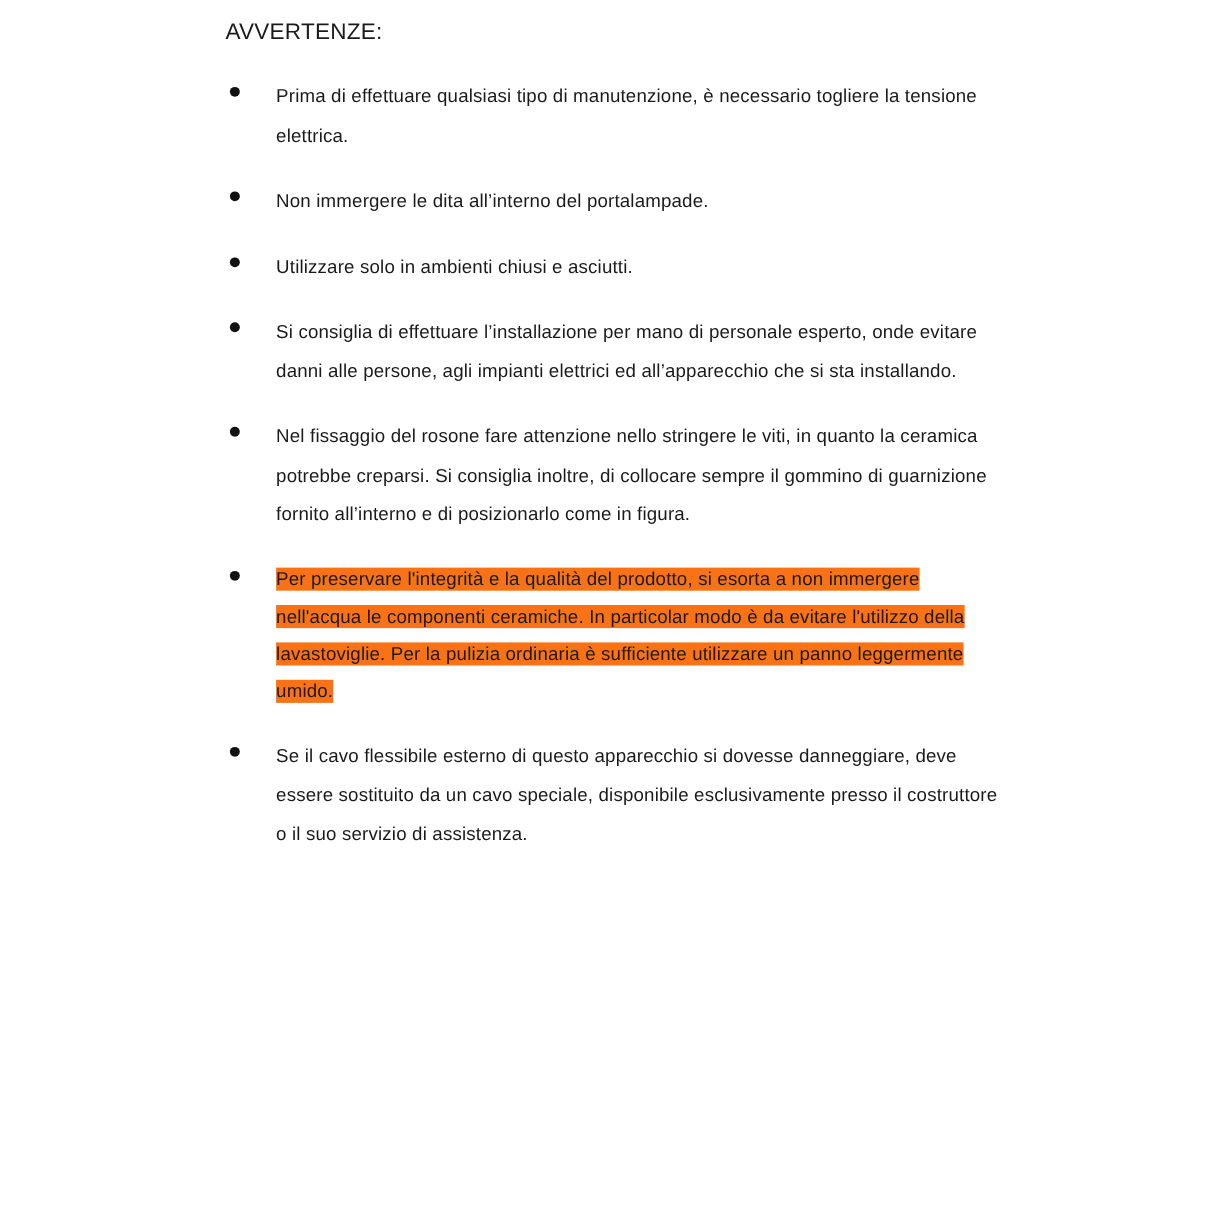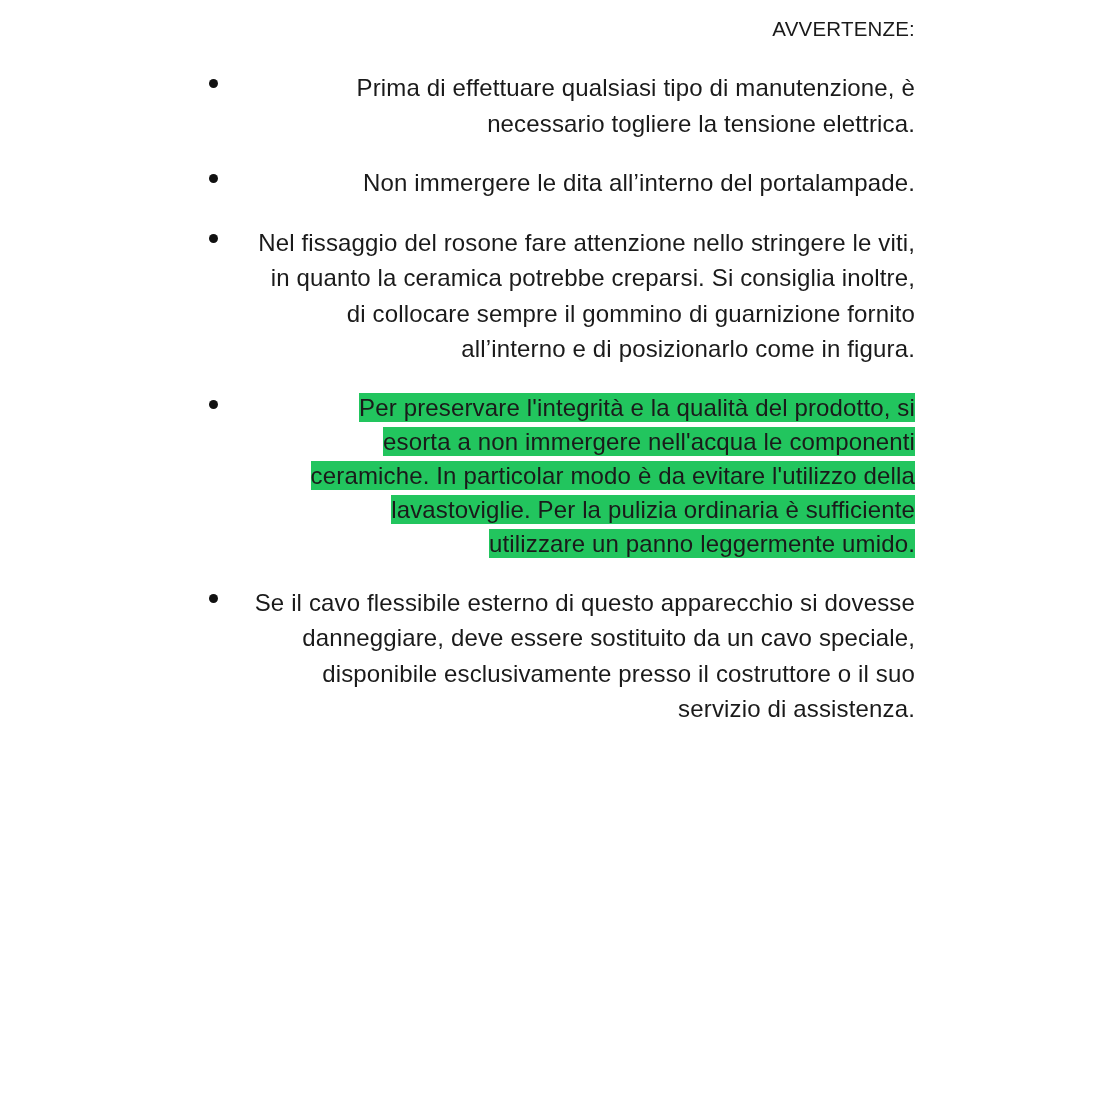--- a/index.html
+++ b/index.html
@@ -14,21 +14,20 @@
     color: #1a1a1a;
     overflow: hidden;
   }
   .page {
     position: relative;
     width: 1100px;
     height: 1100px;
     background: #ffffff;
     box-sizing: border-box;
     padding: 14px 0 0 0;
-    text-align: right;
   }
   .doc-body {
     margin-left: 205px;
     margin-right: 185px;
   }
   .doc-title {
     font-size: 20.5px;
     line-height: 30px;
     letter-spacing: 0.2px;
     color: #1a1a1a;
@@ -47,30 +46,29 @@
   ul.warn-list > li .bullet {
     position: absolute;
     left: 4px;
     top: 9px;
     width: 9px;
     height: 9px;
     background: #111111;
     border-radius: 50%;
   }
   .item-text {
-    font-size: 24px;
+    font-size: 17px;
     line-height: 35.5px;
     color: #1a1a1a;
     letter-spacing: 0.15px;
   }
   .item-text .hl {
-    background: #22c55e;
+    background: #f97316;
     padding: 1px 0;
     box-decoration-break: clone;
-    margin-left: 48px;
     -webkit-box-decoration-break: clone;
   }
   li.highlighted .item-text {
     line-height: 34px;
   }
 </style>
 </head>
 <body>
 
 <div class="page">
@@ -80,20 +78,28 @@
         <li>
           <span class="bullet"></span>
           <div class="item-text">Prima di effettuare qualsiasi tipo di manutenzione, è necessario togliere la tensione elettrica.</div>
         </li>
         <li>
           <span class="bullet"></span>
           <div class="item-text">Non immergere le dita all’interno del portalampade.</div>
         </li>
         <li>
           <span class="bullet"></span>
+          <div class="item-text">Utilizzare solo in ambienti chiusi e asciutti.</div>
+        </li>
+        <li>
+          <span class="bullet"></span>
+          <div class="item-text">Si consiglia di effettuare l’installazione per mano di personale esperto, onde evitare danni alle persone, agli impianti elettrici ed all’apparecchio che si sta installando.</div>
+        </li>
+        <li>
+          <span class="bullet"></span>
           <div class="item-text">Nel fissaggio del rosone fare attenzione nello stringere le viti, in quanto la ceramica potrebbe creparsi. Si consiglia inoltre, di collocare sempre il gommino di guarnizione fornito all’interno e di posizionarlo come in figura.</div>
         </li>
         <li class="highlighted">
           <span class="bullet"></span>
           <div class="item-text"><span class="hl">Per preservare l'integrità e la qualità del prodotto, si esorta a non immergere nell'acqua le componenti ceramiche. In particolar modo è da evitare l'utilizzo della lavastoviglie. Per la pulizia ordinaria è sufficiente utilizzare un panno leggermente umido.</span></div>
         </li>
         <li>
           <span class="bullet"></span>
           <div class="item-text">Se il cavo flessibile esterno di questo apparecchio si dovesse danneggiare, deve essere sostituito da un cavo speciale, disponibile esclusivamente presso il costruttore o il suo servizio di assistenza.</div>
         </li>

